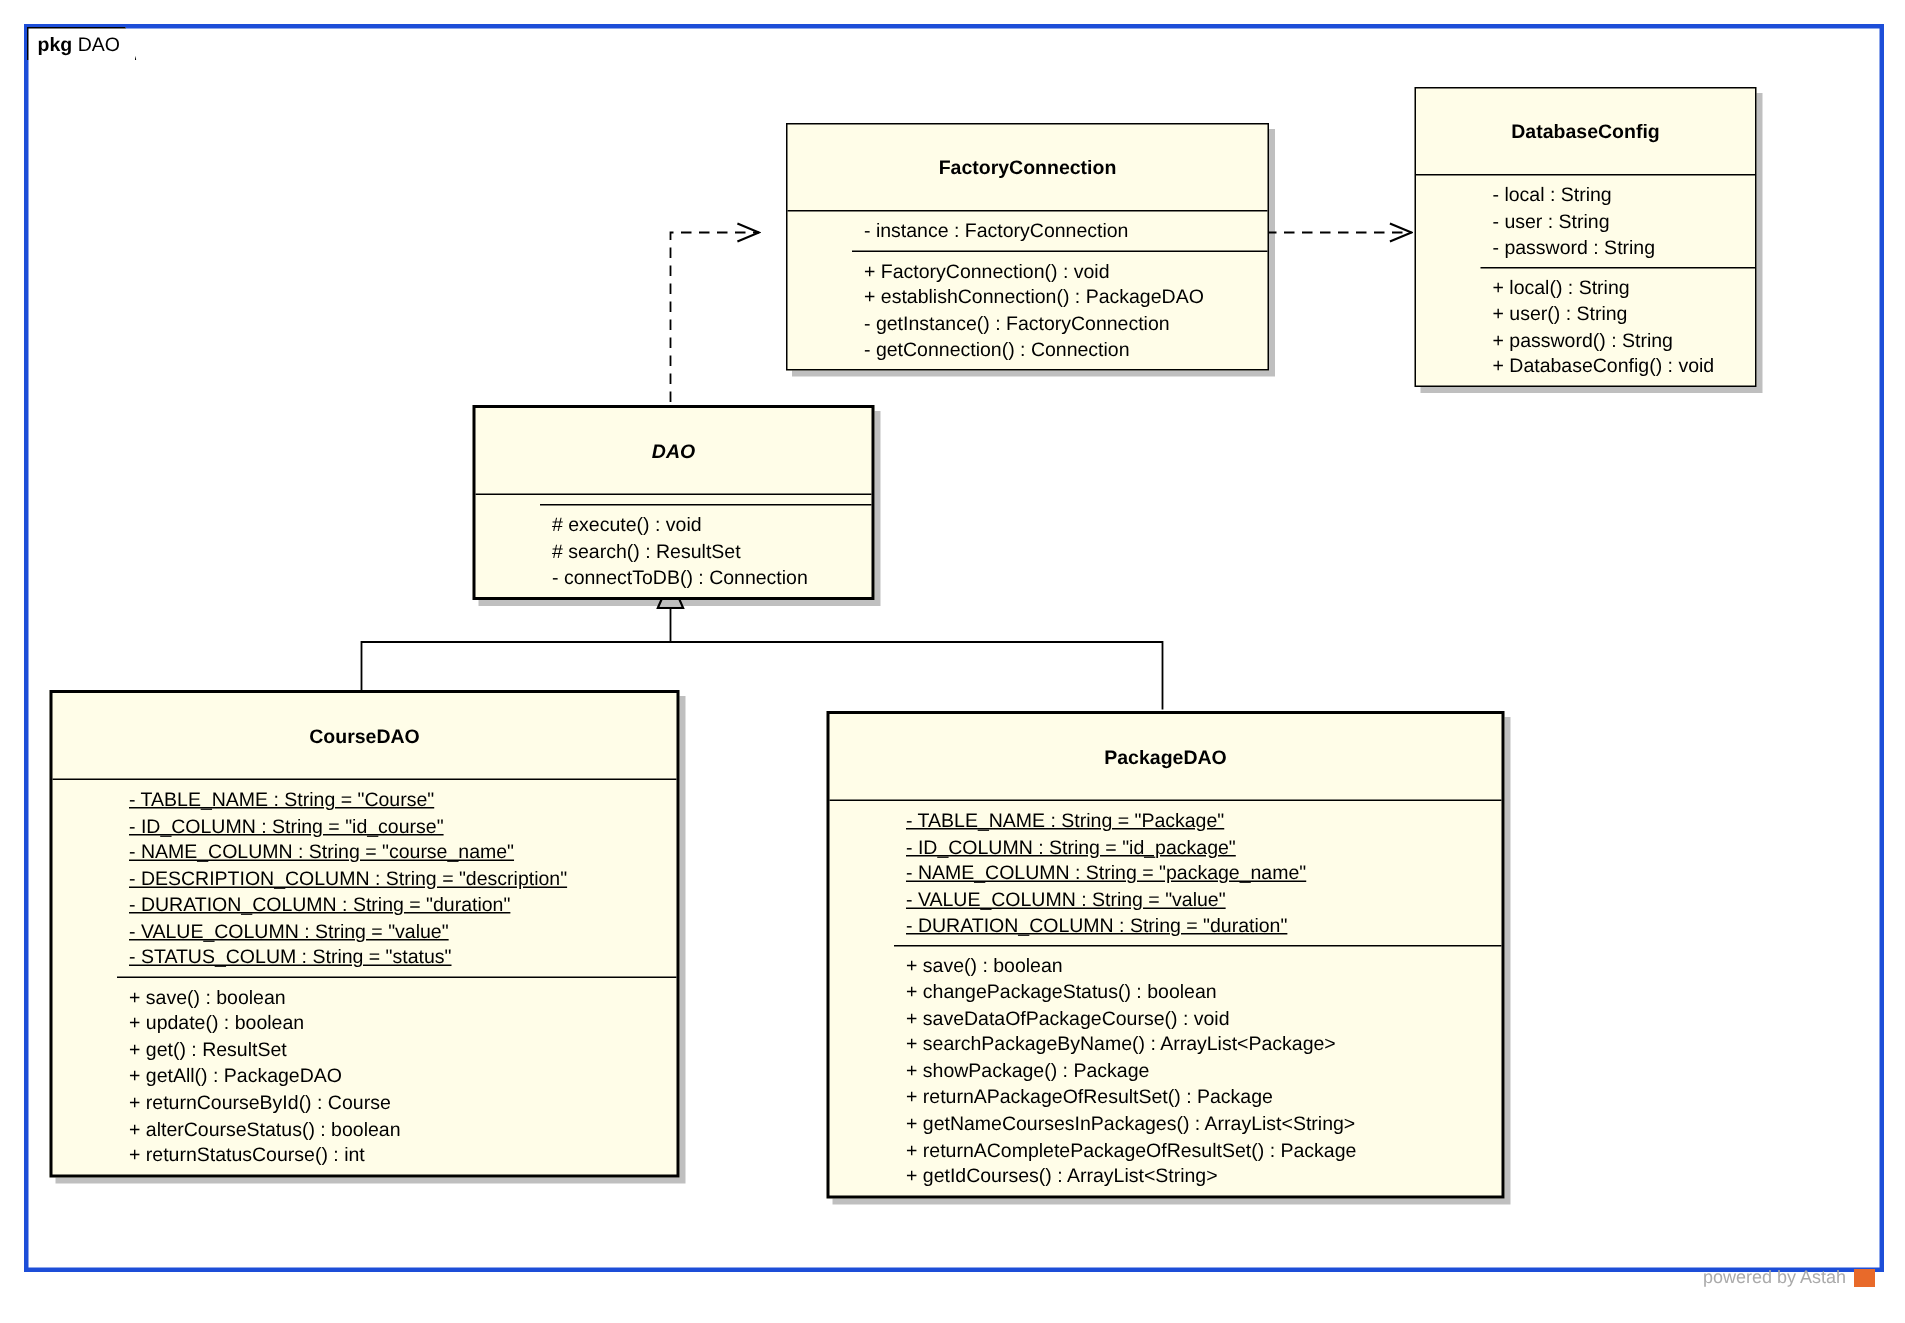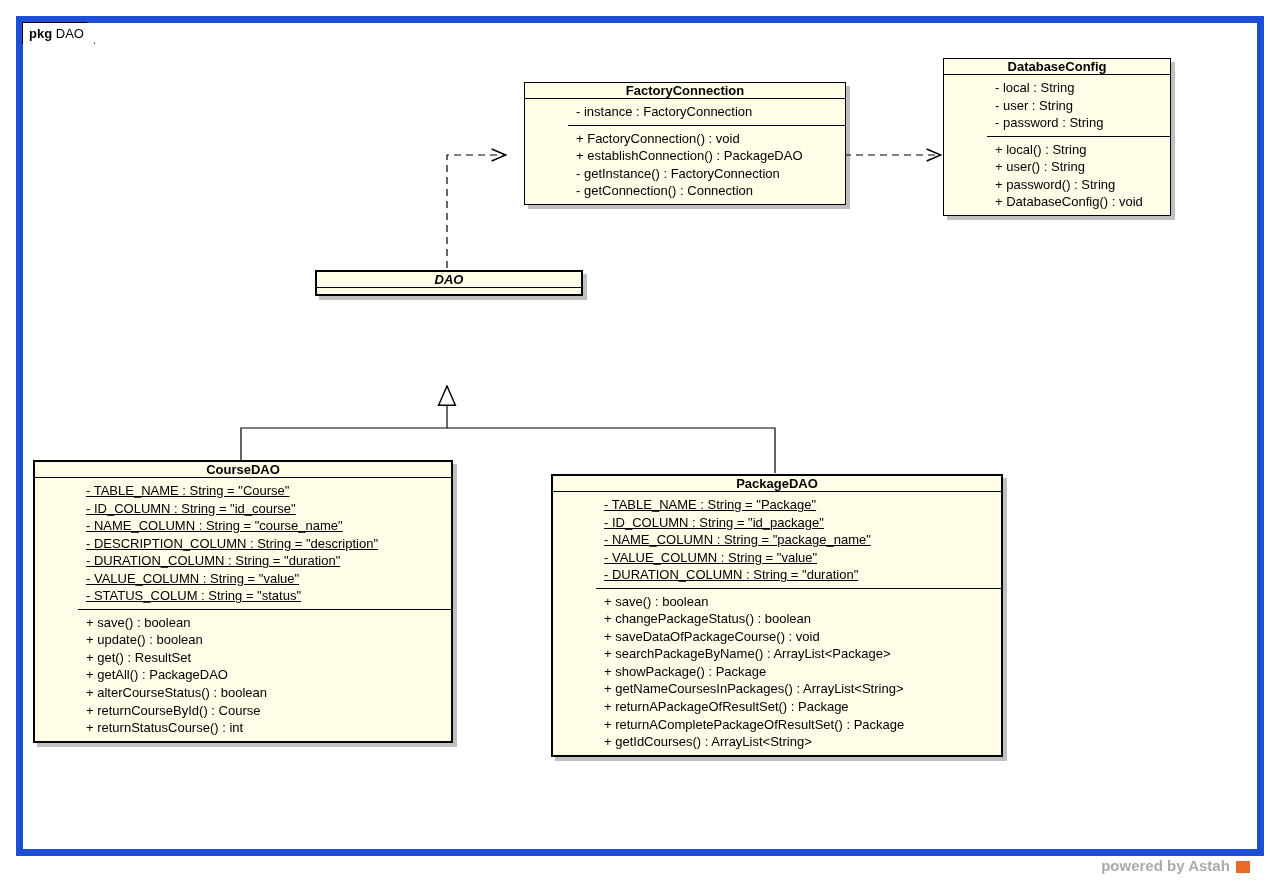--- a/index.html
+++ b/index.html
@@ -11,21 +11,21 @@
     width: 1270px;
     height: 882px;
     position: relative;
   }
   .package-frame {
     position: absolute;
     left: 16px;
     top: 16px;
     width: 1234px;
     height: 826px;
-    border: 7px solid #1d4ed8;
+    border: 3px solid #1d4ed8;
   }
   .package-tab {
     position: absolute;
     left: -1px;
     top: -1px;
     border: 1px solid #000;
     border-bottom: none;
     padding: 3px 10px 3px 6px;
     background: #fff;
     font-size: 13px;
@@ -34,21 +34,21 @@
   .package-tab b { font-weight: bold; }
   .uml-class {
     position: absolute;
     background: #fffde8;
     border: 1px solid #000;
     box-shadow: 4px 4px 0 rgba(0,0,0,0.25);
   }
   .uml-name {
     text-align: center;
     font-weight: bold;
-    padding: 0 6px;
+    padding: 21px 6px;
     border-bottom: 1px solid #000;
   }
   .uml-name.abstract { font-style: italic; }
   .uml-section {
     border-bottom: 1px solid #000;
     padding: 4px 8px;
     margin-left: 43px;
   }
   .uml-section:last-child { border-bottom: none; }
   .uml-section.empty { height: 6px; padding: 0; }
@@ -56,24 +56,23 @@
   .uml-row.static { text-decoration: underline; }
   svg.connectors {
     position: absolute;
     left: 0; top: 0;
     width: 1270px; height: 882px;
     pointer-events: none;
   }
   .footer {
     position: absolute;
     right: 20px;
-    bottom: 8px;
+    bottom: 24px;
     color: #aaa;
-    font-size: 15px;
-    font-weight: bold;
+    font-size: 12px;
   }
   .footer .logo {
     display: inline-block;
     width: 14px; height: 12px;
     background: #e86a2a;
     vertical-align: middle;
     margin-left: 2px;
   }
 </style>
 </head>
@@ -128,61 +127,66 @@
       <div class="uml-row">+ local() : String</div>
       <div class="uml-row">+ user() : String</div>
       <div class="uml-row">+ password() : String</div>
       <div class="uml-row">+ DatabaseConfig() : void</div>
     </div>
 </div>
 
 <div class="uml-class" style="left:315px; top:270px; width:264px; border-width:2px;">
   <div class="uml-name abstract">DAO</div>
   <div class="uml-section empty"></div>
+  <div class="uml-section">
+      <div class="uml-row"># execute() : void</div>
+      <div class="uml-row"># search() : ResultSet</div>
+      <div class="uml-row">- connectToDB() : Connection</div>
+    </div>
 </div>
 
 <div class="uml-class" style="left:33px; top:460px; width:416px; border-width:2px;">
   <div class="uml-name">CourseDAO</div>
   <div class="uml-section">
       <div class="uml-row static">- TABLE_NAME : String = "Course"</div>
       <div class="uml-row static">- ID_COLUMN : String = "id_course"</div>
       <div class="uml-row static">- NAME_COLUMN : String = "course_name"</div>
       <div class="uml-row static">- DESCRIPTION_COLUMN : String = "description"</div>
       <div class="uml-row static">- DURATION_COLUMN : String = "duration"</div>
       <div class="uml-row static">- VALUE_COLUMN : String = "value"</div>
       <div class="uml-row static">- STATUS_COLUM : String = "status"</div>
     </div>
   <div class="uml-section">
       <div class="uml-row">+ save() : boolean</div>
       <div class="uml-row">+ update() : boolean</div>
       <div class="uml-row">+ get() : ResultSet</div>
       <div class="uml-row">+ getAll() : PackageDAO</div>
+      <div class="uml-row">+ returnCourseById() : Course</div>
       <div class="uml-row">+ alterCourseStatus() : boolean</div>
-      <div class="uml-row">+ returnCourseById() : Course</div>
       <div class="uml-row">+ returnStatusCourse() : int</div>
     </div>
 </div>
 
 <div class="uml-class" style="left:551px; top:474px; width:448px; border-width:2px;">
   <div class="uml-name">PackageDAO</div>
   <div class="uml-section">
       <div class="uml-row static">- TABLE_NAME : String = "Package"</div>
       <div class="uml-row static">- ID_COLUMN : String = "id_package"</div>
       <div class="uml-row static">- NAME_COLUMN : String = "package_name"</div>
       <div class="uml-row static">- VALUE_COLUMN : String = "value"</div>
       <div class="uml-row static">- DURATION_COLUMN : String = "duration"</div>
     </div>
   <div class="uml-section">
       <div class="uml-row">+ save() : boolean</div>
       <div class="uml-row">+ changePackageStatus() : boolean</div>
       <div class="uml-row">+ saveDataOfPackageCourse() : void</div>
       <div class="uml-row">+ searchPackageByName() : ArrayList&lt;Package&gt;</div>
       <div class="uml-row">+ showPackage() : Package</div>
+      <div class="uml-row">+ returnAPackageOfResultSet() : Package</div>
       <div class="uml-row">+ getNameCoursesInPackages() : ArrayList&lt;String&gt;</div>
-      <div class="uml-row">+ returnAPackageOfResultSet() : Package</div>
       <div class="uml-row">+ returnACompletePackageOfResultSet() : Package</div>
       <div class="uml-row">+ getIdCourses() : ArrayList&lt;String&gt;</div>
     </div>
 </div>
 
 <div class="footer">
   <span>powered by Astah</span>
   <span class="logo"></span>
 </div>
 

